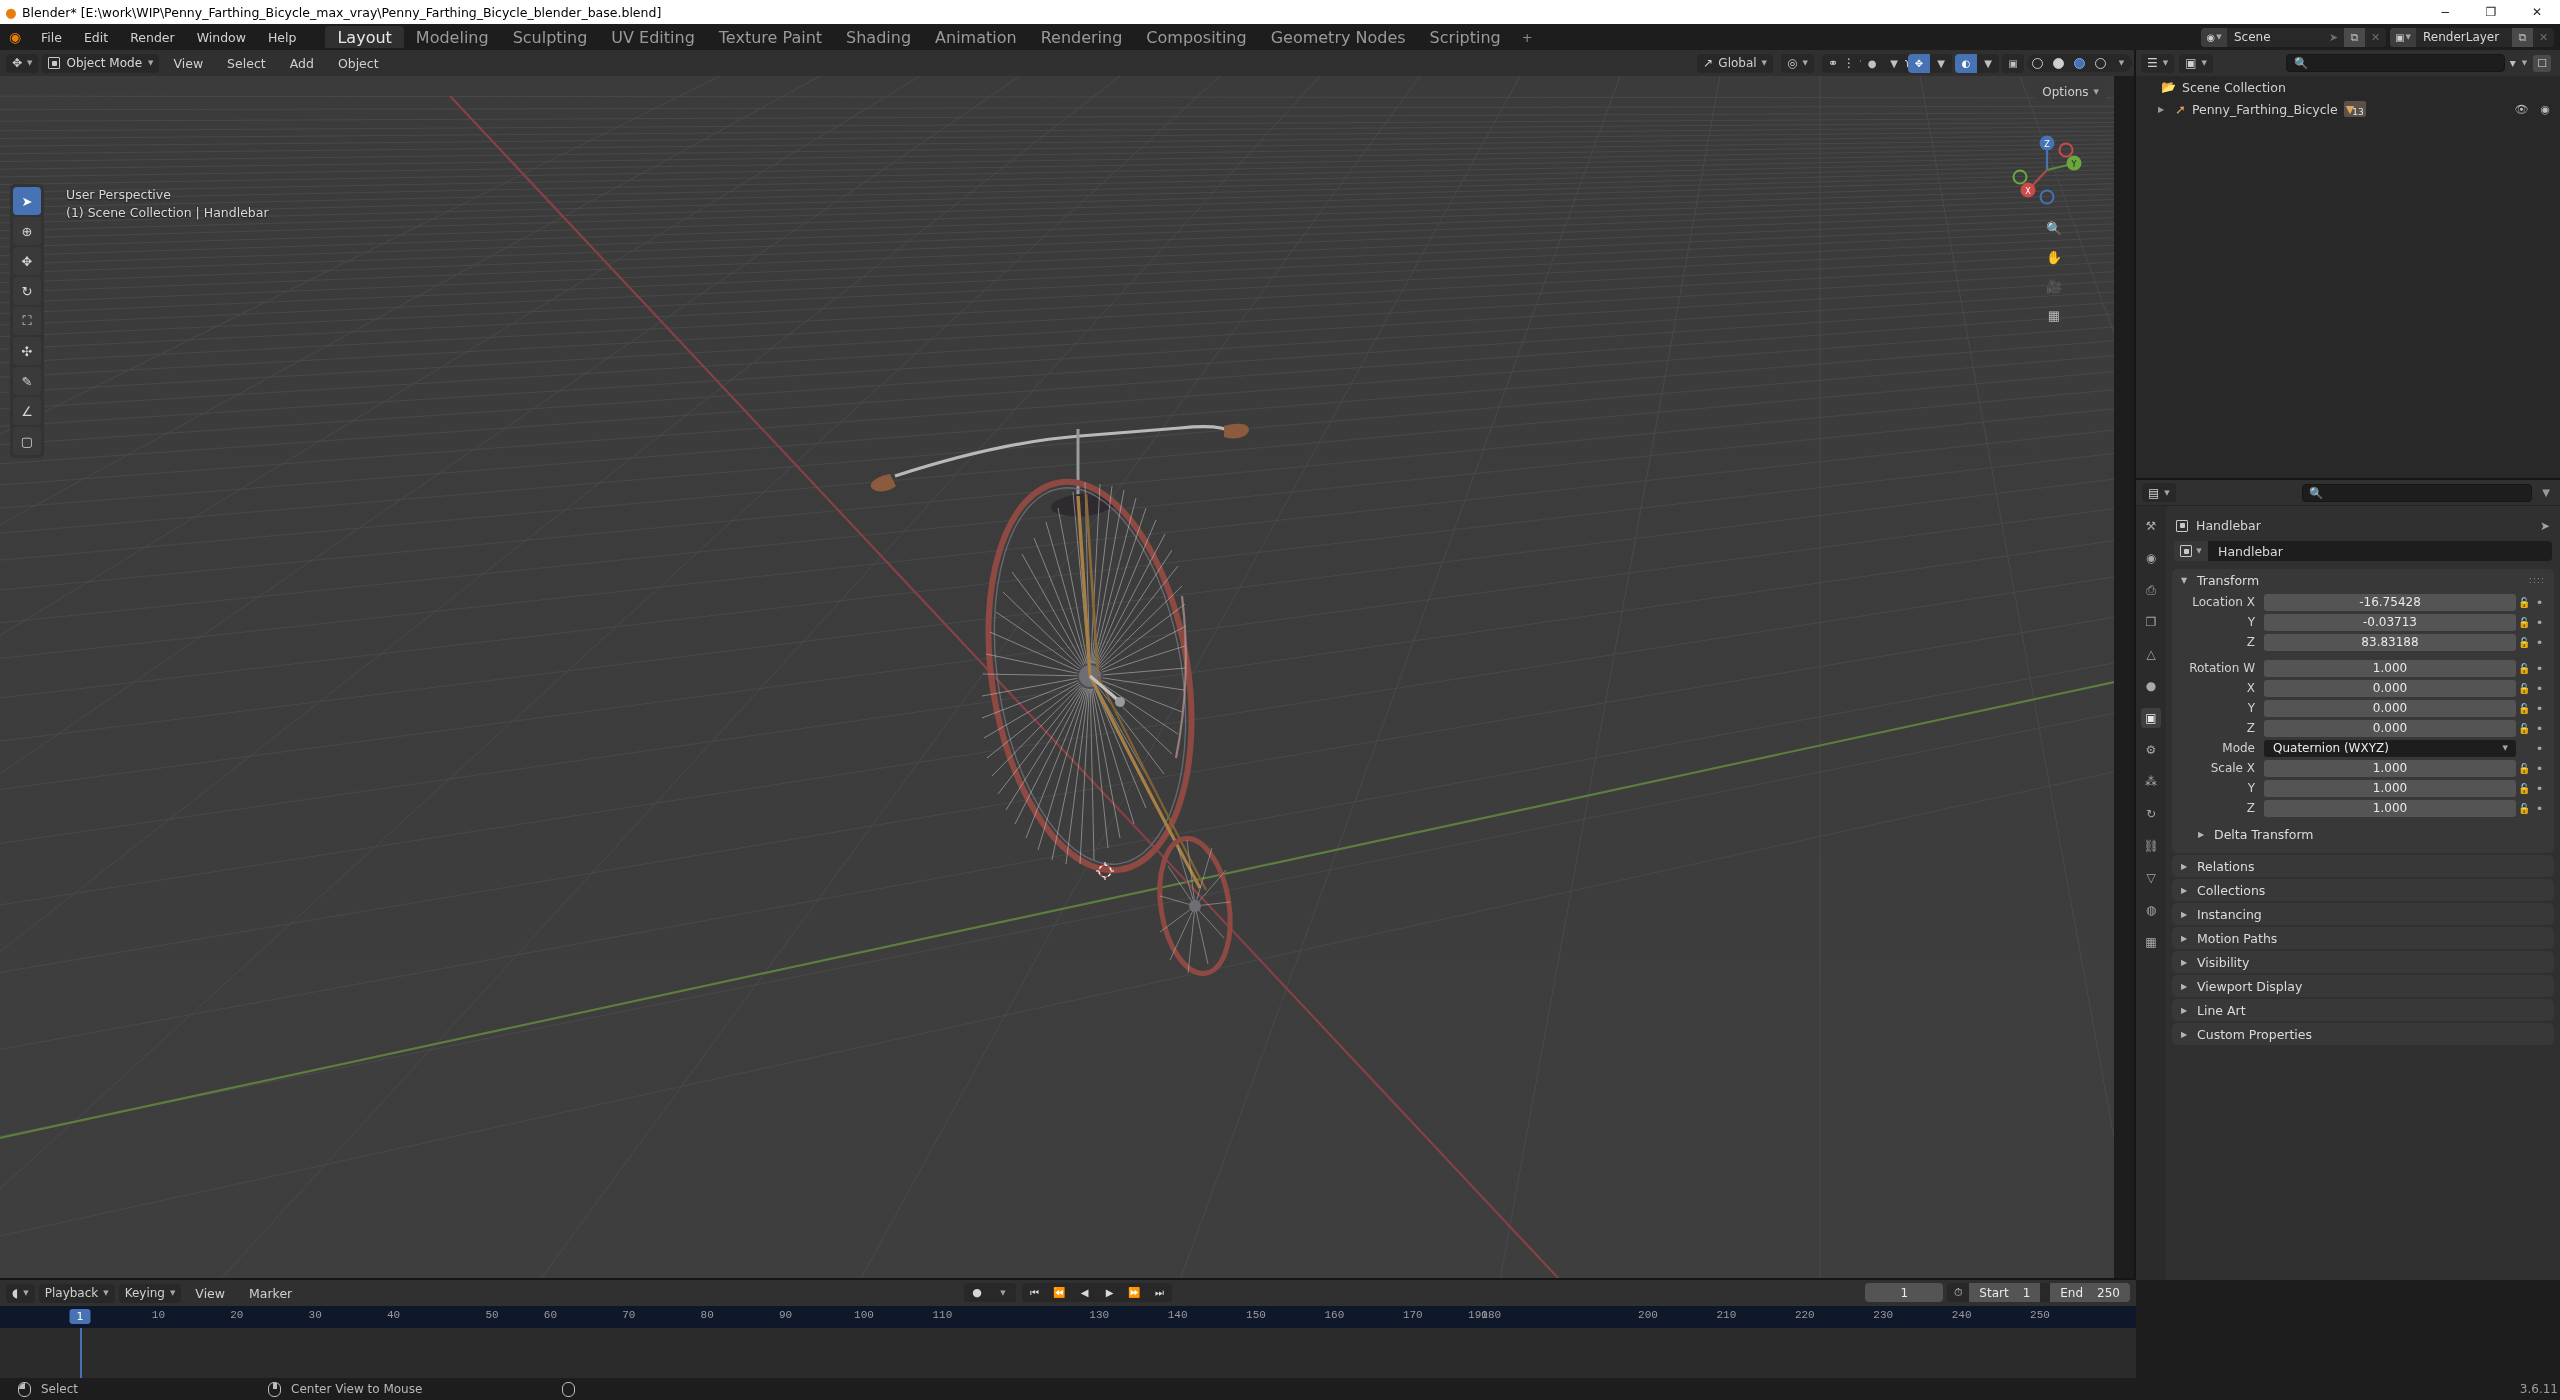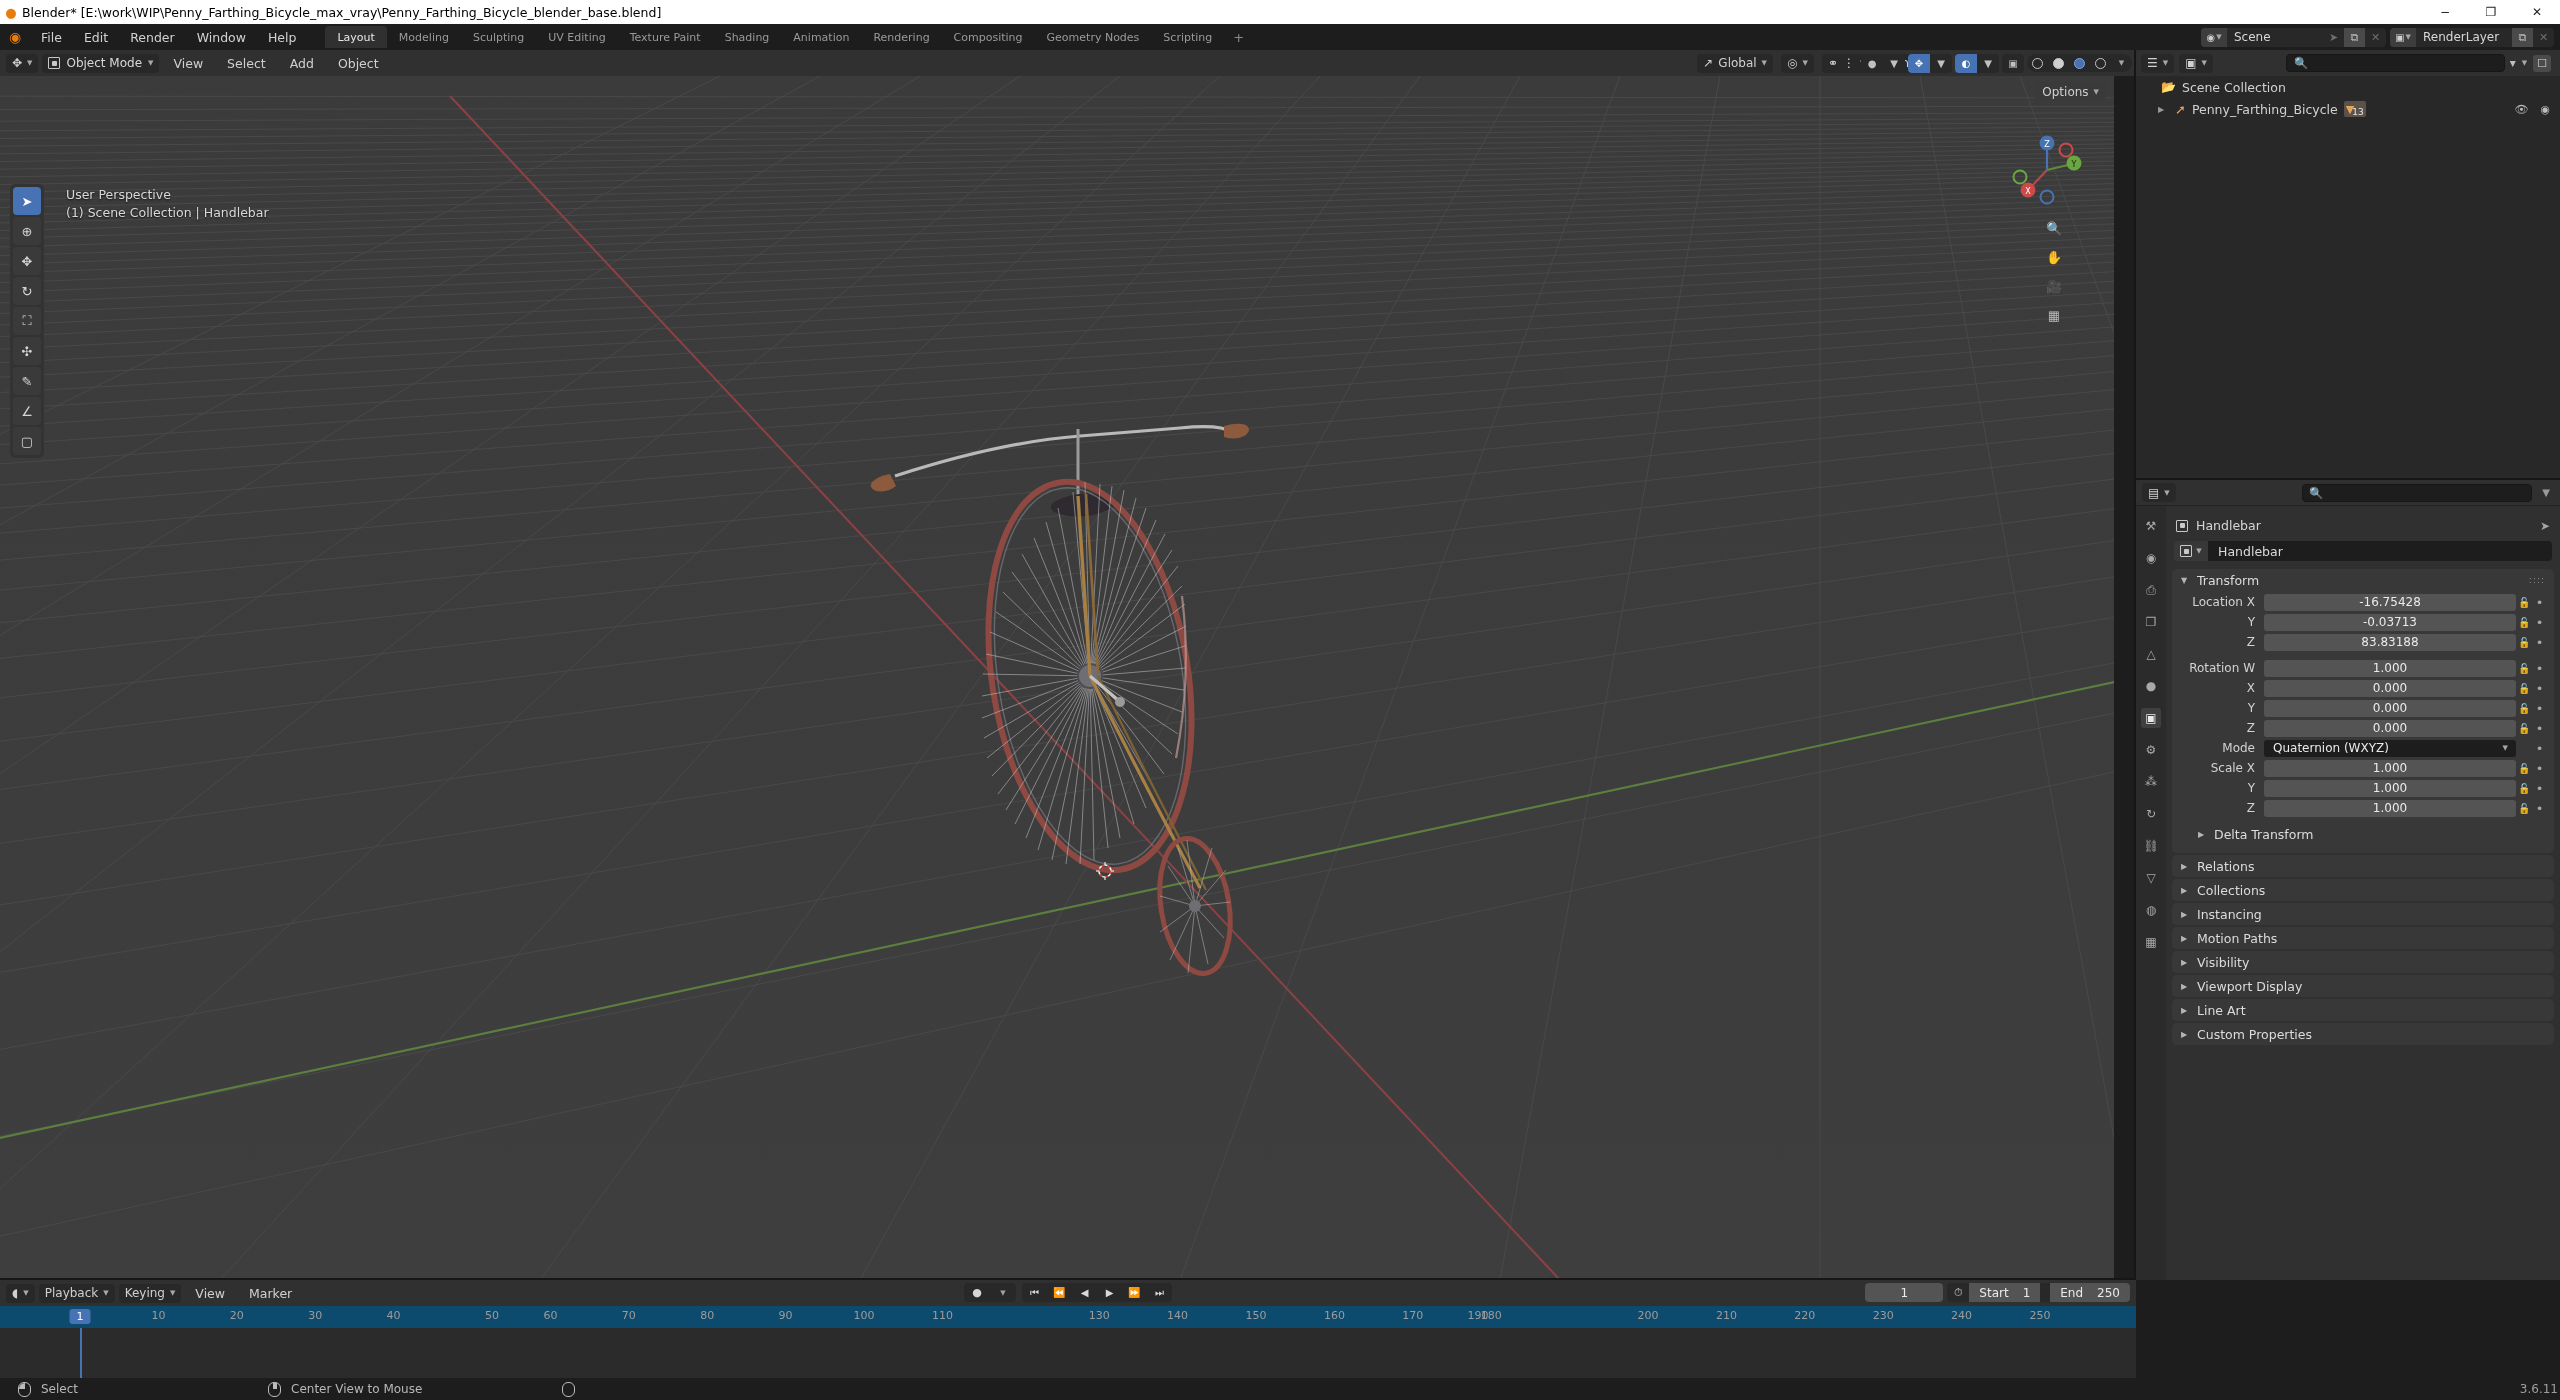--- a/index.html
+++ b/index.html
@@ -25,21 +25,21 @@
 
   
   .topbar{
     position:absolute; left:0; top:24px; width:2560px; height:26px;
     background:#1d1d1d; display:flex; align-items:center; font-size:12.5px; color:#c4c4c4;
   }
   .blender-logo{ width:30px; text-align:center; color:#e87d0d; font-size:14px; }
   .menu-item{ padding:3px 11px; color:#d2d2d2; font-size:12.5px; border-radius:3px; }
   .ws-tabs{ display:flex; align-items:center; margin-left:18px; height:26px; }
   .ws-tab{
-    padding:5px 12px 5px 12px; font-size:11px; color:#9a9a9a; height:22px;
+    padding:5px 12px 5px 12px; font-size:16px; color:#9a9a9a; height:22px;
     display:flex; align-items:center; border-radius:4px 4px 0 0;
   }
   .ws-tab.active{ background:#303030; color:#e8e8e8; }
   .ws-plus{ padding:0 9px; color:#8a8a8a; font-size:13px; }
   .topbar-right{
     position:absolute; right:6px; top:0; height:26px; display:flex; align-items:center; gap:4px;
   }
   .field-group{
     display:flex; align-items:center; background:#282828; border-radius:4px; height:19px;
     overflow:hidden;
@@ -211,21 +211,21 @@
   .trans-b{ width:25px;height:19px;display:flex;align-items:center;justify-content:center;
             color:#d8d8d8; font-size:10px;}
   .tl-right{ position:absolute; right:6px; top:3px; display:flex; align-items:center; gap:4px;}
   .frame-field{ width:78px; height:19px; background:#545454; border-radius:4px;
                 display:flex;align-items:center;justify-content:center; font-size:12px; color:#eaeaea;}
   .se-group{ display:flex; background:#282828; border-radius:4px; height:19px; overflow:hidden;}
   .se-icon{ width:22px;height:19px;display:flex;align-items:center;justify-content:center;
             color:#c9c9c9; font-size:11px;}
   .se-cell{ height:19px; background:#545454; display:flex; align-items:center; gap:14px;
             padding:0 10px; font-size:12px; color:#eaeaea;}
-  .tl-ruler{ position:relative; height:22px; background:#0c4a6e; }
+  .tl-ruler{ position:relative; height:22px; background:#0f172a;font-family:Liberation Mono, monospace; }
   .tick{ position:absolute; top:3px; font-size:11px; color:#9c9c9c; transform:translateX(-50%); }
   .tl-body{ position:relative; height:50px; background:#2b2b2b; }
   .playhead{ position:absolute; top:0; width:2px; background:#4772b3; }
   .playhead-label{
     position:absolute; top:2px; transform:translateX(-50%);
     background:#4772b3; color:#fff; font-size:11px; padding:1px 7px; border-radius:3px;
   }
 
   
   .statusbar{

